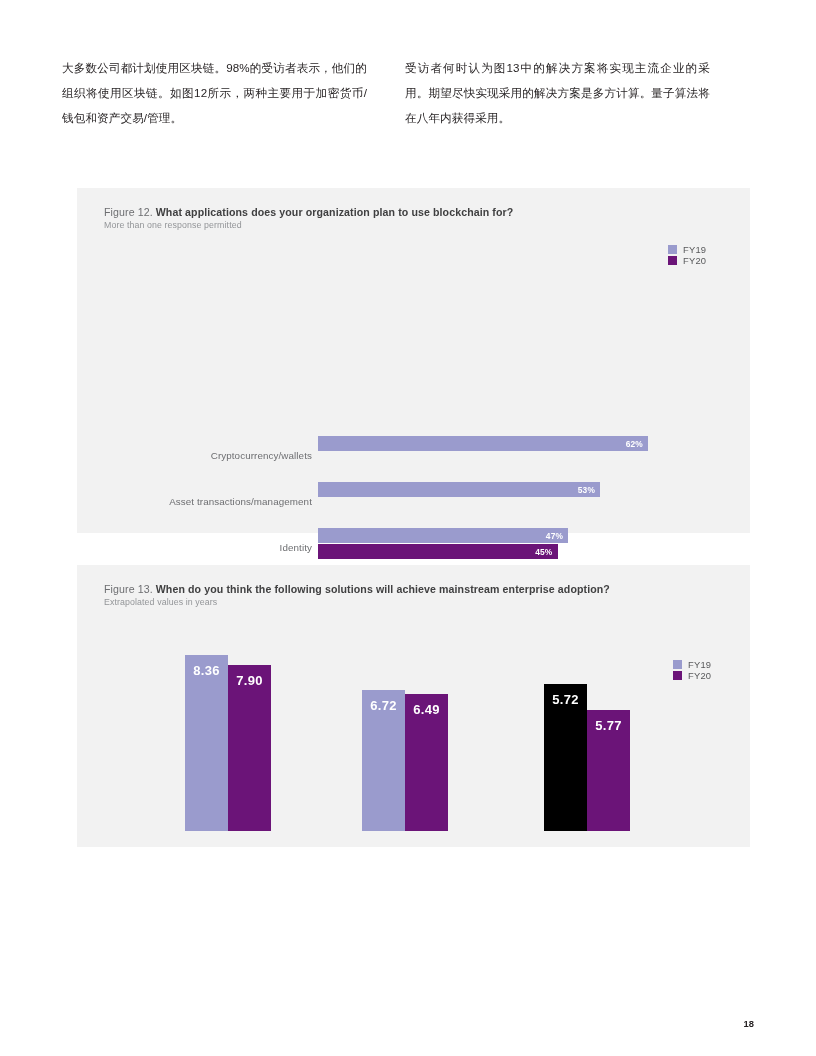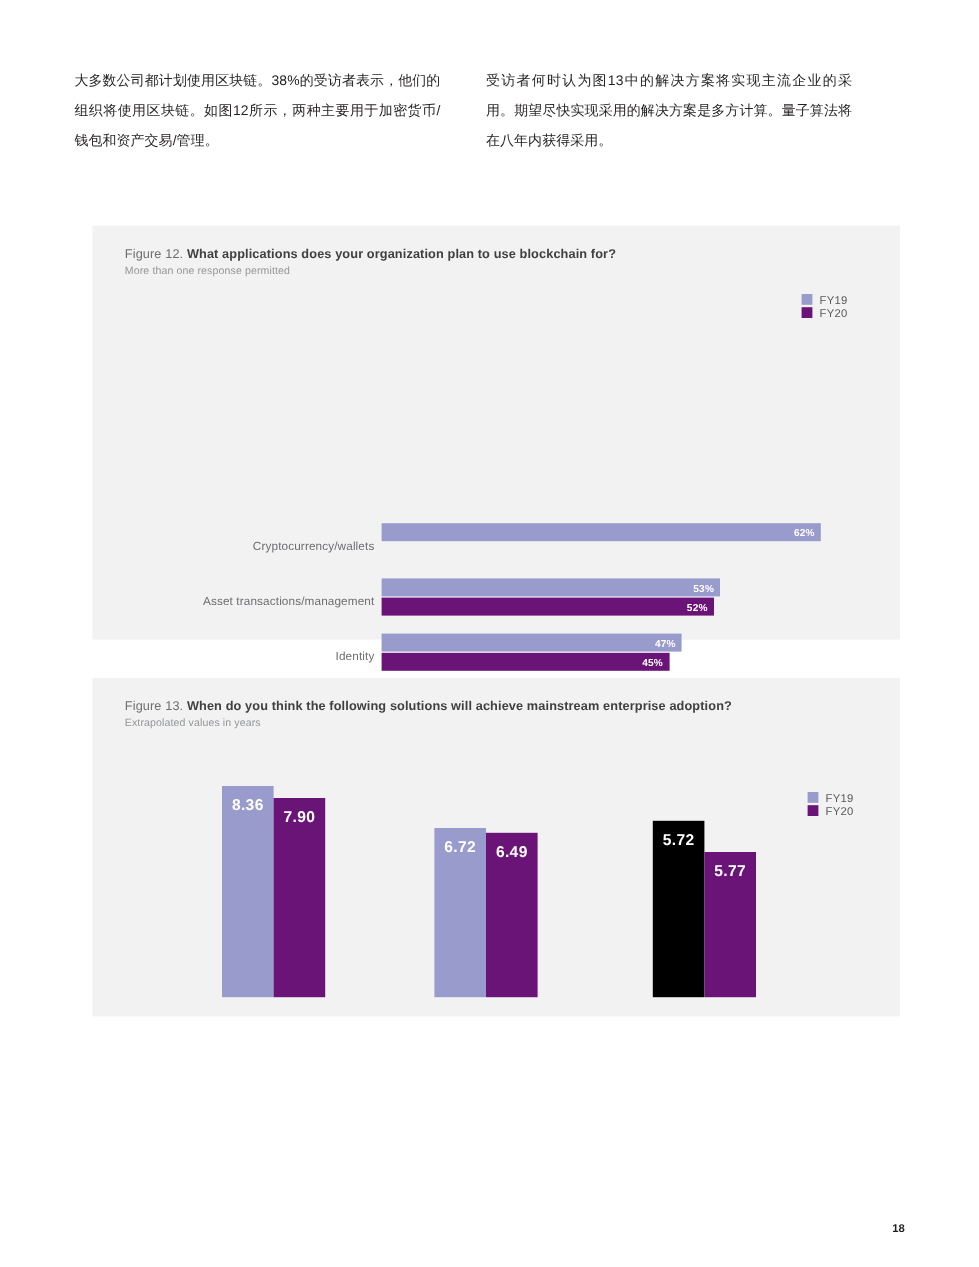--- a/index.html
+++ b/index.html
@@ -179,53 +179,50 @@
     font-size: 9.4px;
     font-weight: bold;
     color: #231f20;
   }
 </style>
 </head>
 <body>
 
 <div class="text-cols">
   <div class="text-col">
-    <p>大多数公司都计划使用区块链。38%的受访者表示，他们的组织将使用区块链。如图12所示，两种主要用于加密货币/钱包和资产交易/管理。</p>
+    <p>大多数公司都计划使用区块链。98%的受访者表示，他们的组织将使用区块链。如图12所示，两种主要用于加密货币/钱包和资产交易/管理。</p>
   </div>
   <div class="text-col">
     <p>受访者何时认为图13中的解决方案将实现主流企业的采用。期望尽快实现采用的解决方案是多方计算。量子算法将在八年内获得采用。</p>
   </div>
 </div>
 
 <div class="panel" id="panel-fig12">
   <div class="panel-head">
     <div class="fig-title">
       <span>Figure 12.</span>
       <b>What applications does your organization plan to use blockchain for?</b>
     </div>
     <div class="fig-sub">More than one response permitted</div>
   </div>
 
   <div id="fig12-rows">
       <div class="h-row">
         <div class="h-cat">Cryptocurrency/wallets</div>
         <div class="h-bars">
-          <div class="h-bar fy19" style="width: 330px; background: rgb(154, 155, 205); padding-left: 36px;">
+          <div class="h-bar fy19" style="width: 330px; background: rgb(154, 155, 205);">
             <span class="h-bar-val">62%</span>
           </div>
         </div>
       </div>
       <div class="h-row">
         <div class="h-cat">Asset transactions/management</div>
         <div class="h-bars">
           <div class="h-bar fy19" style="width: 282.097px; background: rgb(154, 155, 205);">
             <span class="h-bar-val">53%</span>
-          </div>
-          <div class="h-bar fy20" style="width: 276.774px; background: rgb(107, 20, 120);">
-            <span class="h-bar-val">52%</span>
           </div>
         </div>
       </div>
       <div class="h-row">
         <div class="h-cat">Identity</div>
         <div class="h-bars">
           <div class="h-bar fy19" style="width: 250.161px; background: rgb(154, 155, 205);">
             <span class="h-bar-val">47%</span>
           </div>
           <div class="h-bar fy20" style="width: 239.516px; background: rgb(107, 20, 120);">

